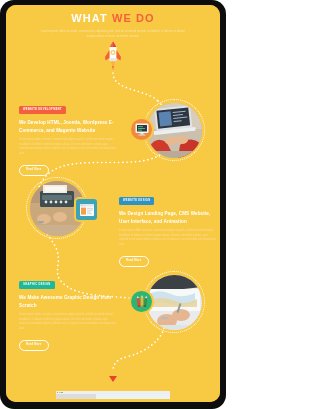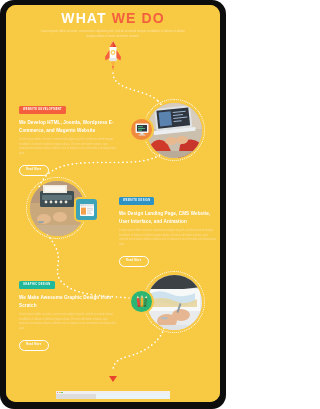--- a/index.html
+++ b/index.html
@@ -24,21 +24,21 @@
     overflow: hidden;
   }
   .page {
     position: absolute; inset: 0;
     background: #f8c943;
   }
 
   
   .hdr { position: absolute; left: 0; top: 8px; width: 100%; text-align: center; }
   .hdr-title {
-    font-size: 14px; font-weight: bold; letter-spacing: 1.1px;
+    font-size: 11px; font-weight: bold; letter-spacing: 1.1px;
     color: #ffffff; line-height: 11px;
   }
   .hdr-title .accent { color: #f4603e; }
   .hdr-sub {
     margin: 5px auto 0; width: 150px;
     font-size: 2.9px; line-height: 5px; color: #fde3a0;
     letter-spacing: .05px;
   }
 
   

